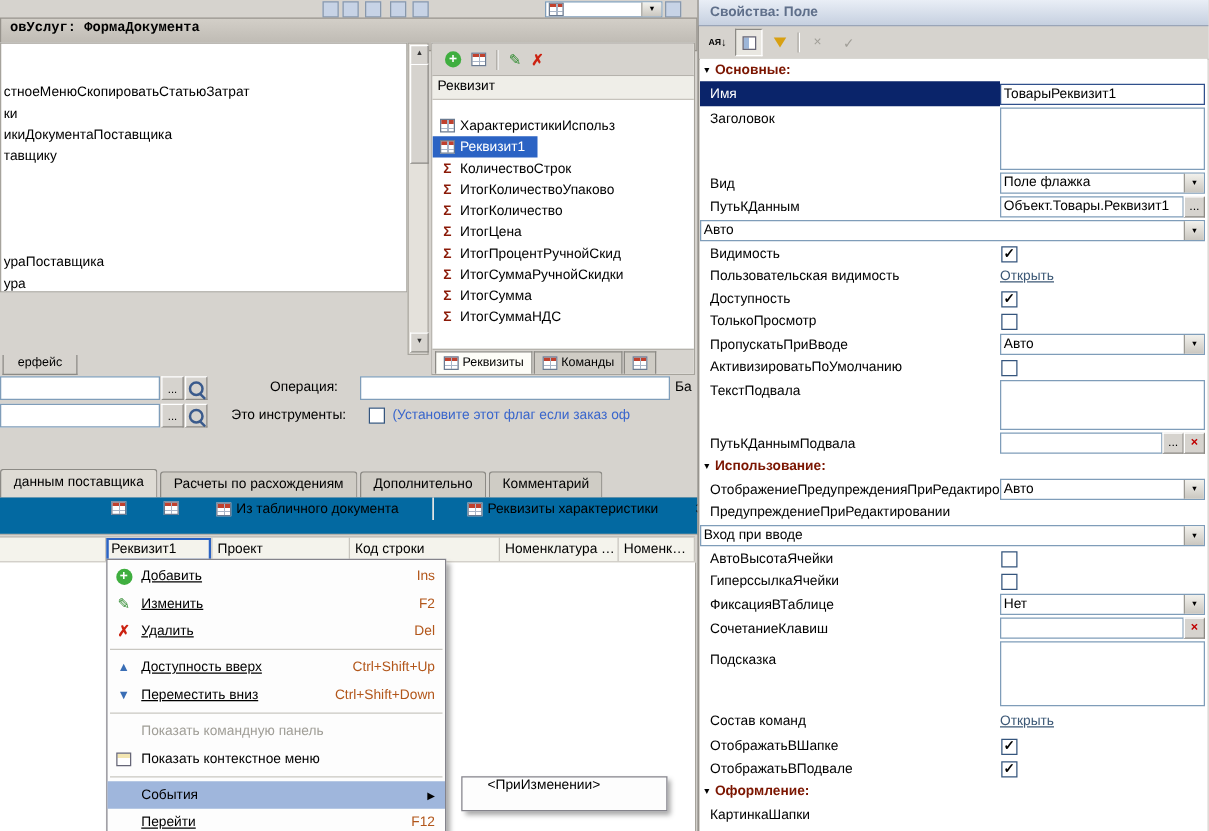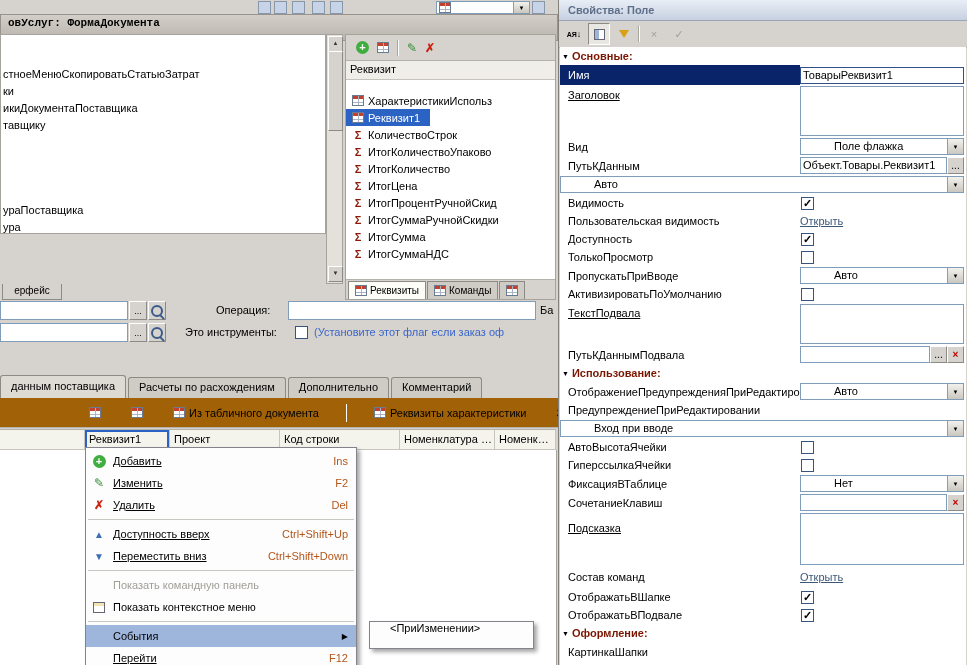--- a/index.html
+++ b/index.html
@@ -54,22 +54,22 @@
     font-size:11px;line-height:11px;text-align:center;font-weight:bold;}
   .hint{color:#3a66cc;}
 
   
   #doc-tabs{position:absolute;left:0;top:376px;width:558px;height:22px;display:flex;align-items:flex-end;gap:2px;border-bottom:1px solid #9c9a94;}
   .dtab{height:20px;line-height:19px;padding:0 10px;background:#cfccc5;border:1px solid #8c8a85;border-bottom:none;
     border-radius:3px 3px 0 0;white-space:nowrap;overflow:hidden;}
   .dtab.active{background:#dedbd4;height:22px;line-height:21px;}
 
   
-  #grid-toolbar{position:absolute;left:0;top:398px;width:558px;height:30px;background:#a16207;
-    border-bottom:1px solid #b5b2ac;display:flex;align-items:center;gap:20px;padding-left:84px;box-sizing:border-box;}
+  #grid-toolbar{position:absolute;left:0;top:398px;width:558px;height:30px;background:#0369a1;
+    border-bottom:1px solid #b5b2ac;display:flex;align-items:flex-start;gap:20px;padding-left:84px;box-sizing:border-box;}
   .gbtn{display:flex;align-items:center;gap:4px;padding:2px 4px;border:1px solid transparent;white-space:nowrap;}
   .gsep{width:1px;height:18px;background:#a8a59e;border-right:1px solid #fff;margin:0 2px;}
   .dd7{font-size:6px;margin-left:2px;}
 
   
   #grid-header{position:absolute;left:0;top:429px;width:556px;height:21px;display:flex;background:#f4f3ec;
     border-top:1px solid #b5b2ac;border-bottom:1px solid #c8c5be;box-sizing:border-box;}
   .hcell{border-right:1px solid #c8c5be;box-sizing:border-box;line-height:19px;padding-left:4px;
     white-space:nowrap;overflow:hidden;text-overflow:ellipsis;}
   .hcell.selcol{box-shadow:inset 0 0 0 2px #2b63c4;}
@@ -117,29 +117,29 @@
   #props{position:absolute;left:558px;top:0;width:409px;height:665px;background:#d6d3ce;
     border-left:1px solid #82807a;box-sizing:border-box;}
   #props-title{height:20px;background:linear-gradient(#e9eef6,#c6d0e0);border-bottom:1px solid #9aa5b8;
     font-weight:bold;color:#5f6f8a;line-height:20px;padding-left:9px;}
   #props-toolbar{height:26px;border-bottom:1px solid #b5b2ac;display:flex;align-items:center;gap:3px;padding-left:4px;}
   .pbtn{width:20px;height:20px;display:flex;align-items:center;justify-content:center;border:1px solid transparent;}
   .pbtn.pressed{border:1px solid #8c8a85;background:#e9e7e1;border-color:#8c8a85 #fff #fff #8c8a85;}
   .pbtn.disabled{color:#a09e97;}
   #props-grid{position:absolute;left:1px;top:47px;right:1px;bottom:0;background:#fff;overflow:hidden;}
   .prow{display:flex;align-items:center;}
-  .prow.top{align-items:flex-start;text-decoration:underline;}
+  .prow.top{align-items:flex-start;}
   .prow.top .plabel{padding-top:4px;}
   .plabel{flex:0 0 232px;padding-left:8px;white-space:nowrap;overflow:hidden;}
   .prow.selrow .plabel{background:#0a246a;color:#fff;align-self:stretch;display:flex;align-items:center;}
   .pval{flex:1;min-width:0;display:flex;align-items:center;padding-right:2px;}
   .pfield{flex:1;min-width:0;height:17px;background:#fff;border:1px solid #7f9db9;box-sizing:border-box;
     line-height:15px;padding:0 2px;white-space:nowrap;overflow:hidden;}
   .pfield.focus{border-color:#30508c;}
-  .combo{flex:1;min-width:0;height:17px;border:1px solid #7f9db9;background:#fff;display:flex;align-items:stretch;box-sizing:border-box;padding-left:31px;}
+  .combo{flex:1;min-width:0;height:17px;border:1px solid #7f9db9;background:#fff;display:flex;align-items:stretch;box-sizing:border-box;}
   .ctext{flex:1;min-width:0;line-height:15px;padding:0 2px;white-space:nowrap;overflow:hidden;}
   .cbtn{width:15px;background:linear-gradient(#f2f1ec,#cac7c0);border-left:1px solid #9c9a94;
     font-size:6px;display:flex;align-items:center;justify-content:center;flex:none;}
   .dots,.xbtn{width:17px;height:17px;background:#d6d3ce;border:1px solid;border-color:#fff #8c8a85 #8c8a85 #fff;
     box-sizing:border-box;display:flex;align-items:center;justify-content:center;flex:none;font-size:10px;line-height:10px;}
   .xbtn{color:#c00000;font-weight:bold;}
   .pbox{flex:1;align-self:stretch;margin:1px 0;background:#fff;border:1px solid #7f9db9;}
   .cb{width:13px;height:13px;background:#fff;border:1px solid #35557d;box-sizing:border-box;margin-left:1px;
     font-size:11px;line-height:11px;text-align:center;font-weight:bold;}
   .plink{text-decoration:underline;color:#3c5876;}

